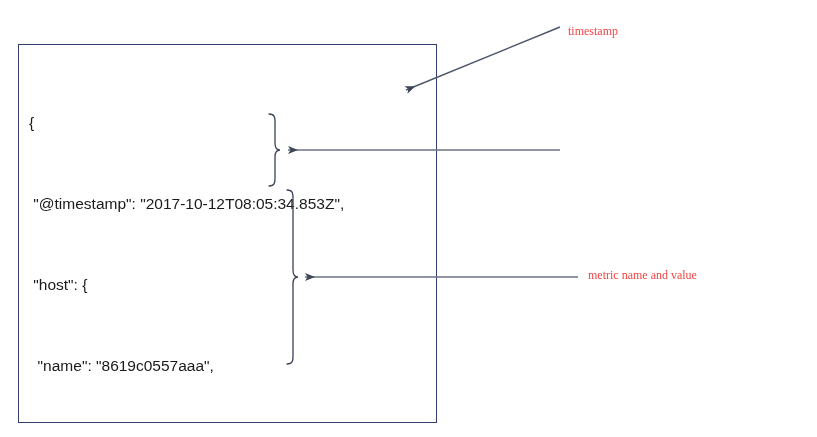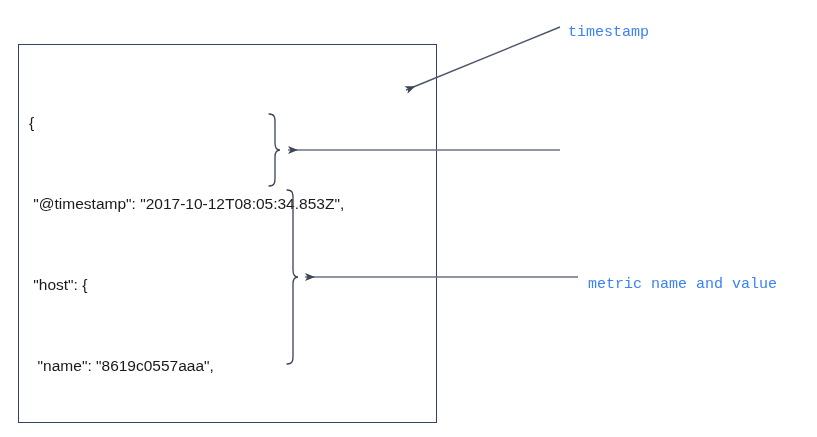--- a/index.html
+++ b/index.html
@@ -43,28 +43,28 @@
   }
   .json-line {
     white-space: pre;
     display: block;
     height: 27px;
   }
 
   
   .annot-label {
     position: absolute;
-    font-family: Liberation Mono, monospace;
-    font-size: 15px;
-    color: #3b82f6;
+    font-family: Liberation Serif, serif;
+    font-size: 12px;
+    color: #ef4444;
     white-space: nowrap;
   }
   #label-timestamp { left: 568px; top: 24px; }
   #label-dimensions { left: 568px; top: 140px; }
-  #label-metric { left: 588px; top: 268px; margin-top: 8px; }
+  #label-metric { left: 588px; top: 268px; }
 
   
   #overlay {
     position: absolute;
     left: 0;
     top: 0;
     width: 817px;
     height: 437px;
     pointer-events: none;
   }

